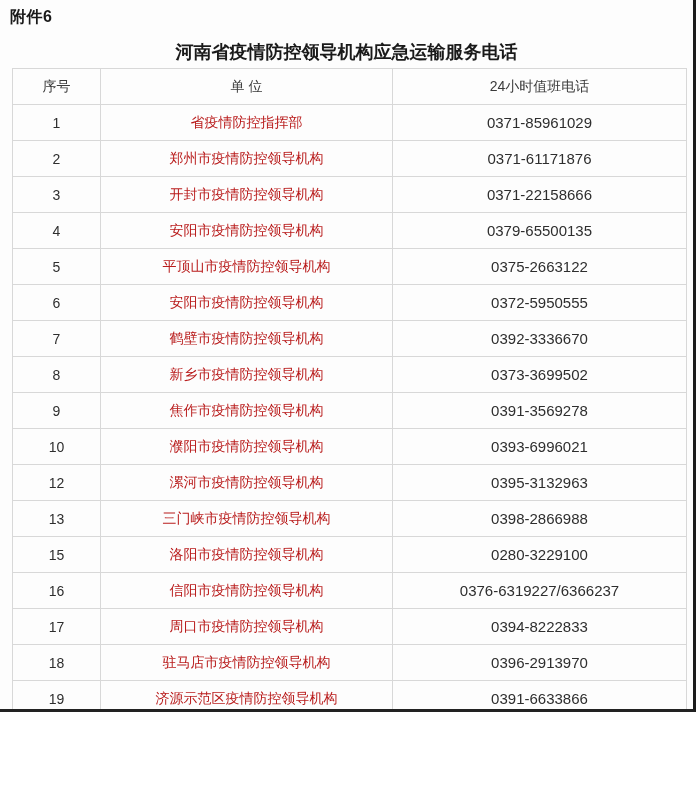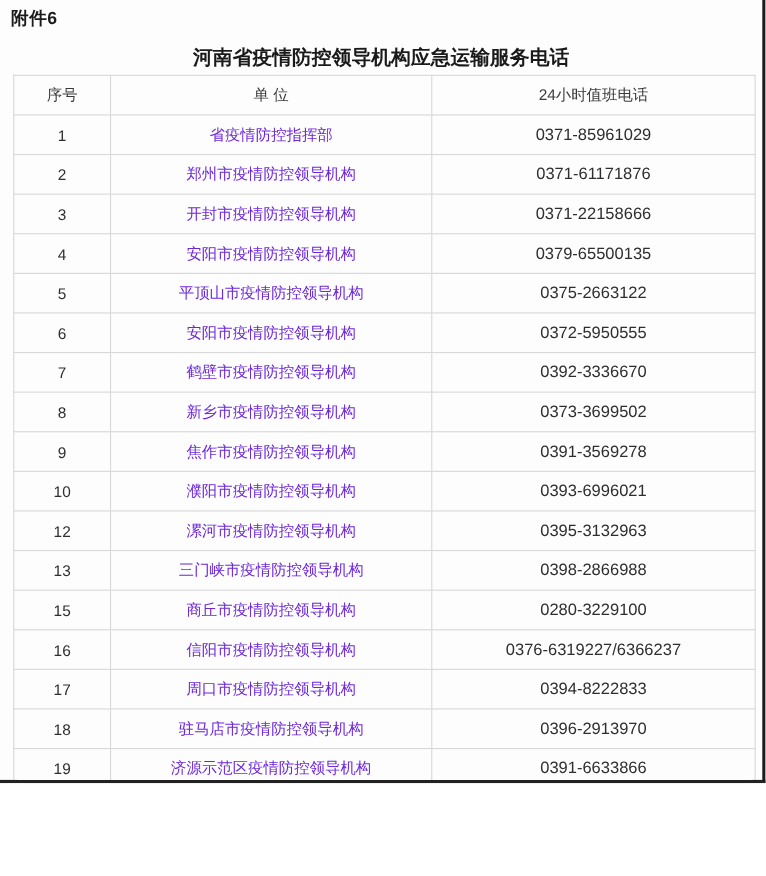--- a/index.html
+++ b/index.html
@@ -52,21 +52,21 @@
   .phone-table col.col-phone { width: 294px; }
   .phone-table th,
   .phone-table td {
     border: 1px solid #d8d8d8;
     height: 35px;
     padding: 0 4px;
     text-align: center;
     vertical-align: middle;
     font-size: 14px;
     font-weight: normal;
-    color: #6d28d9;
+    color: #b91c1c;
     overflow: hidden;
     white-space: nowrap;
   }
   .phone-table th {
     color: #3a3a3a;
   }
   .phone-table td.cell-no {
     font-size: 14px;
     color: #2e2e2e;
   }
@@ -153,21 +153,21 @@
           <td class="cell-unit">漯河市疫情防控领导机构</td>
           <td class="cell-phone">0395-3132963</td>
         </tr>
         <tr>
           <td class="cell-no">13</td>
           <td class="cell-unit">三门峡市疫情防控领导机构</td>
           <td class="cell-phone">0398-2866988</td>
         </tr>
         <tr>
           <td class="cell-no">15</td>
-          <td class="cell-unit">商丘市疫情防控领导机构</td>
+          <td class="cell-unit">洛阳市疫情防控领导机构</td>
           <td class="cell-phone">0280-3229100</td>
         </tr>
         <tr>
           <td class="cell-no">16</td>
           <td class="cell-unit">信阳市疫情防控领导机构</td>
           <td class="cell-phone">0376-6319227/6366237</td>
         </tr>
         <tr>
           <td class="cell-no">17</td>
           <td class="cell-unit">周口市疫情防控领导机构</td>

